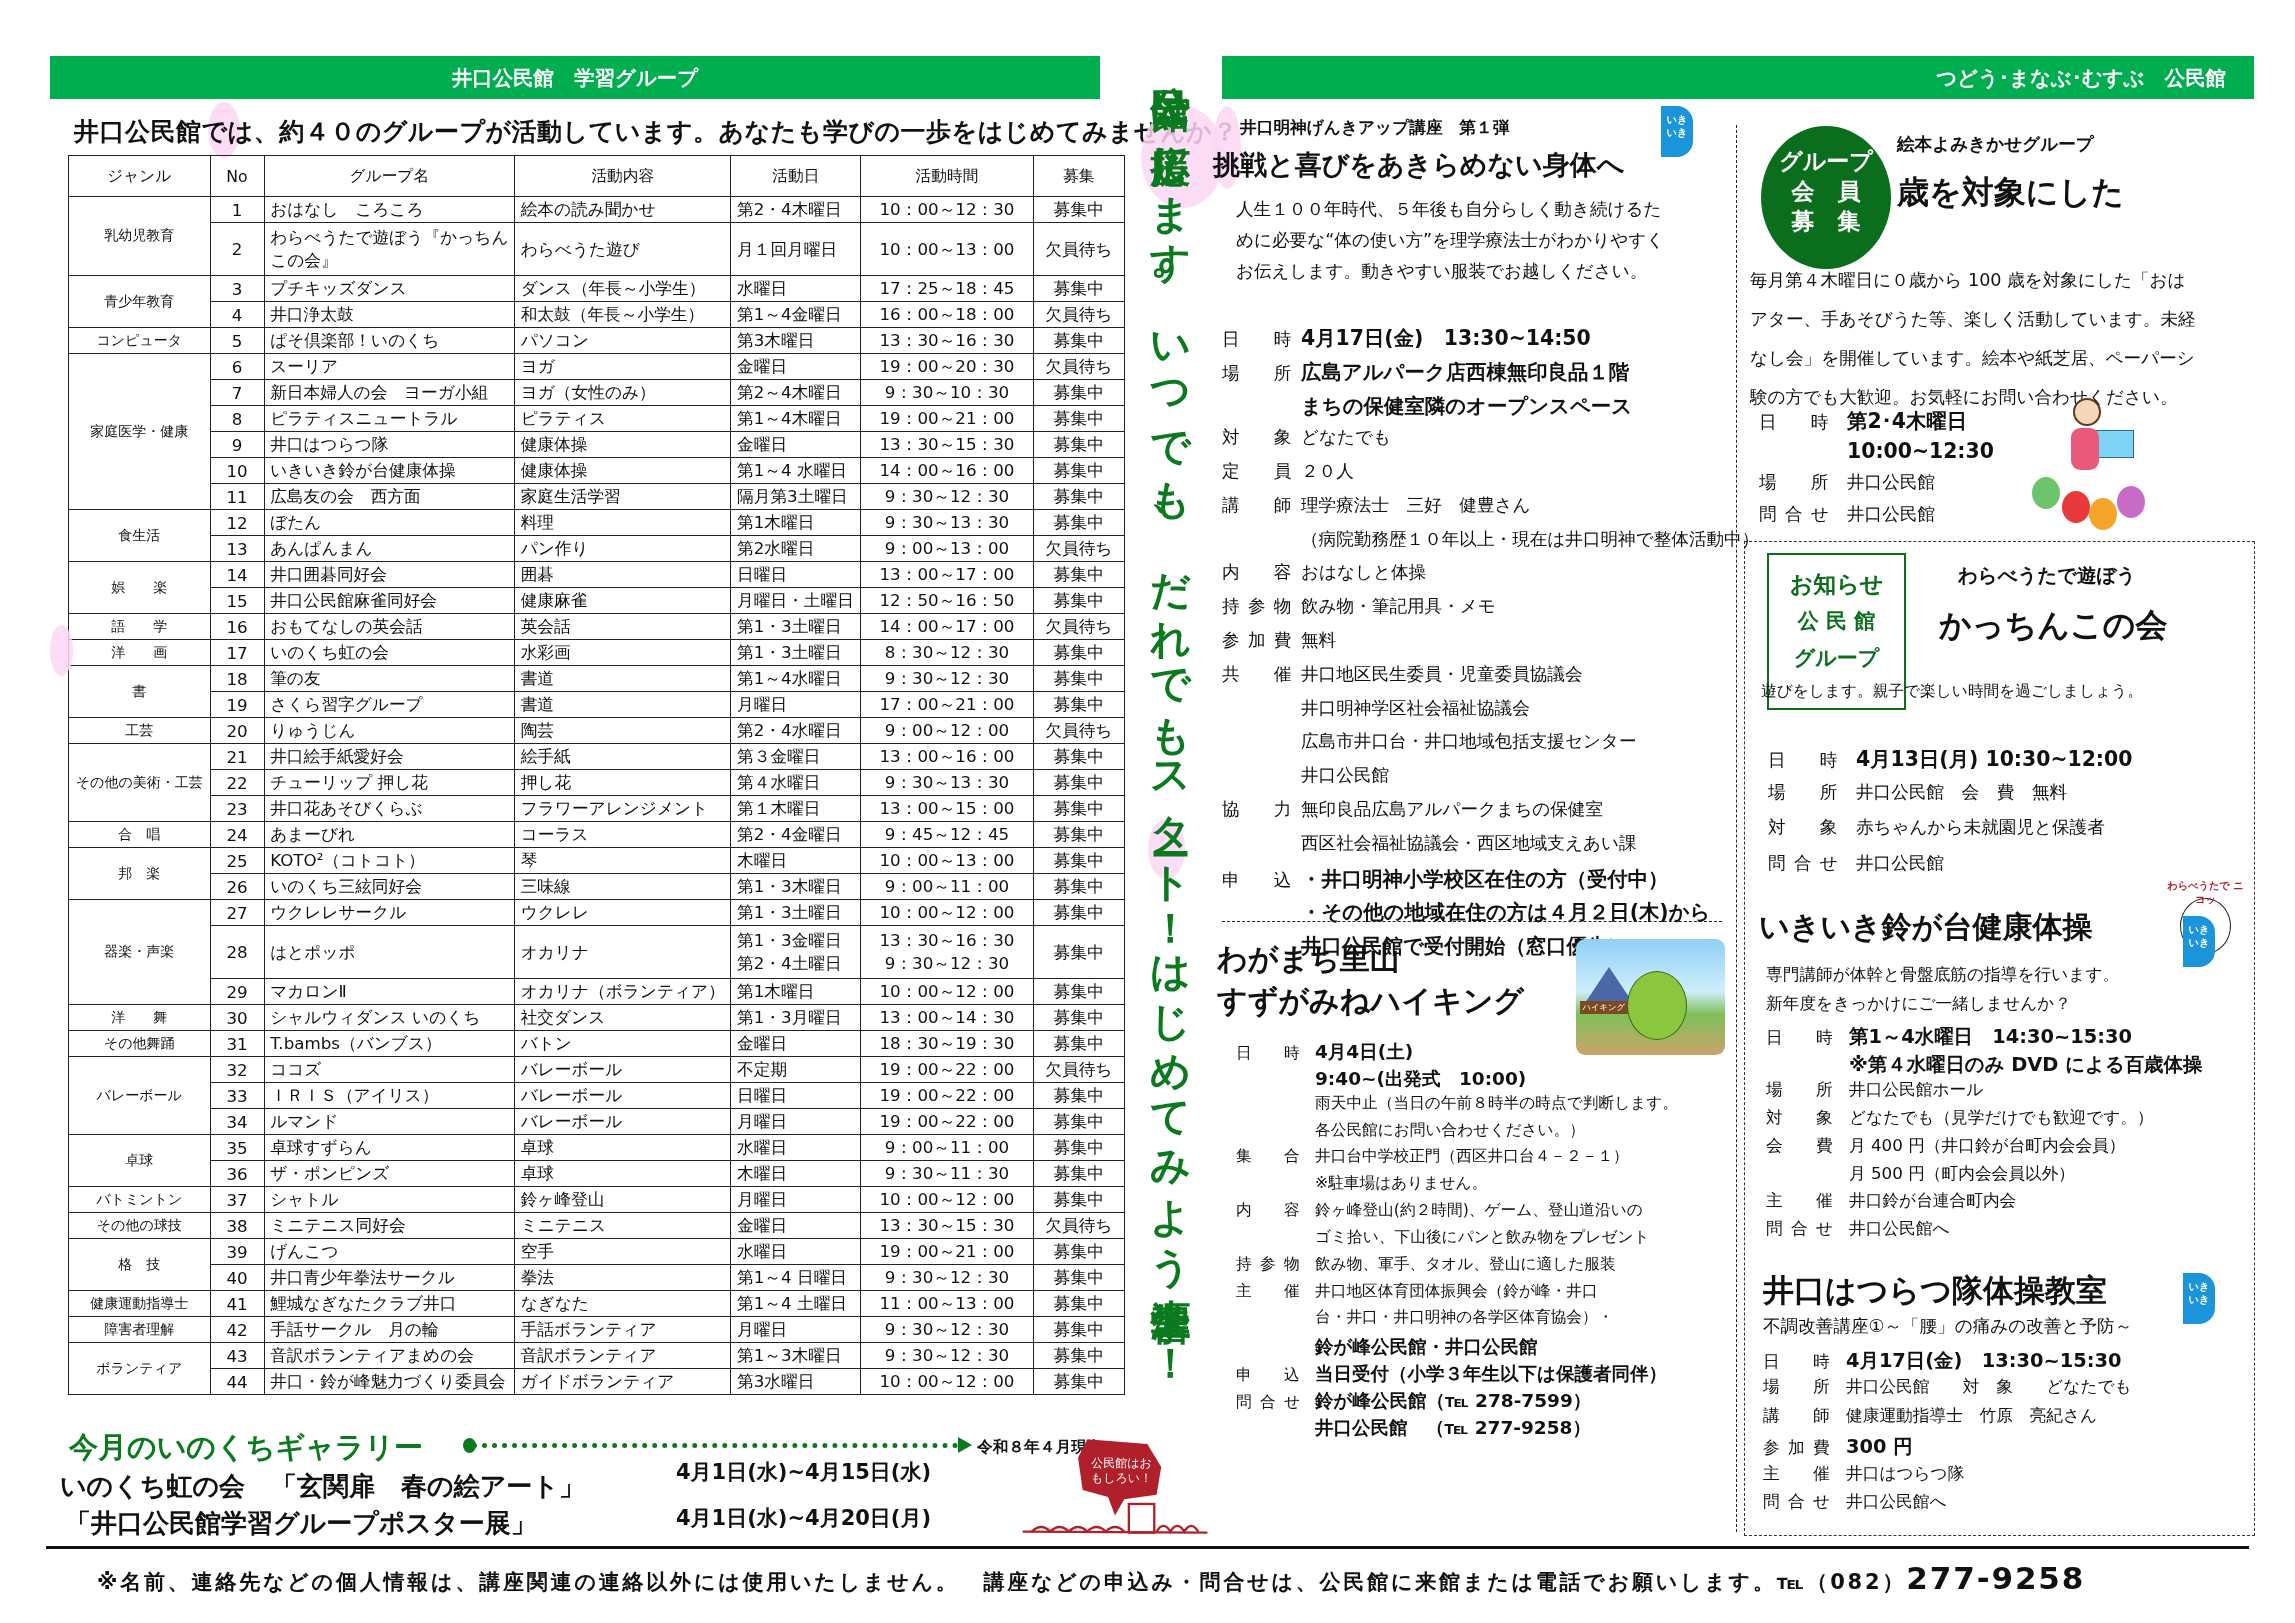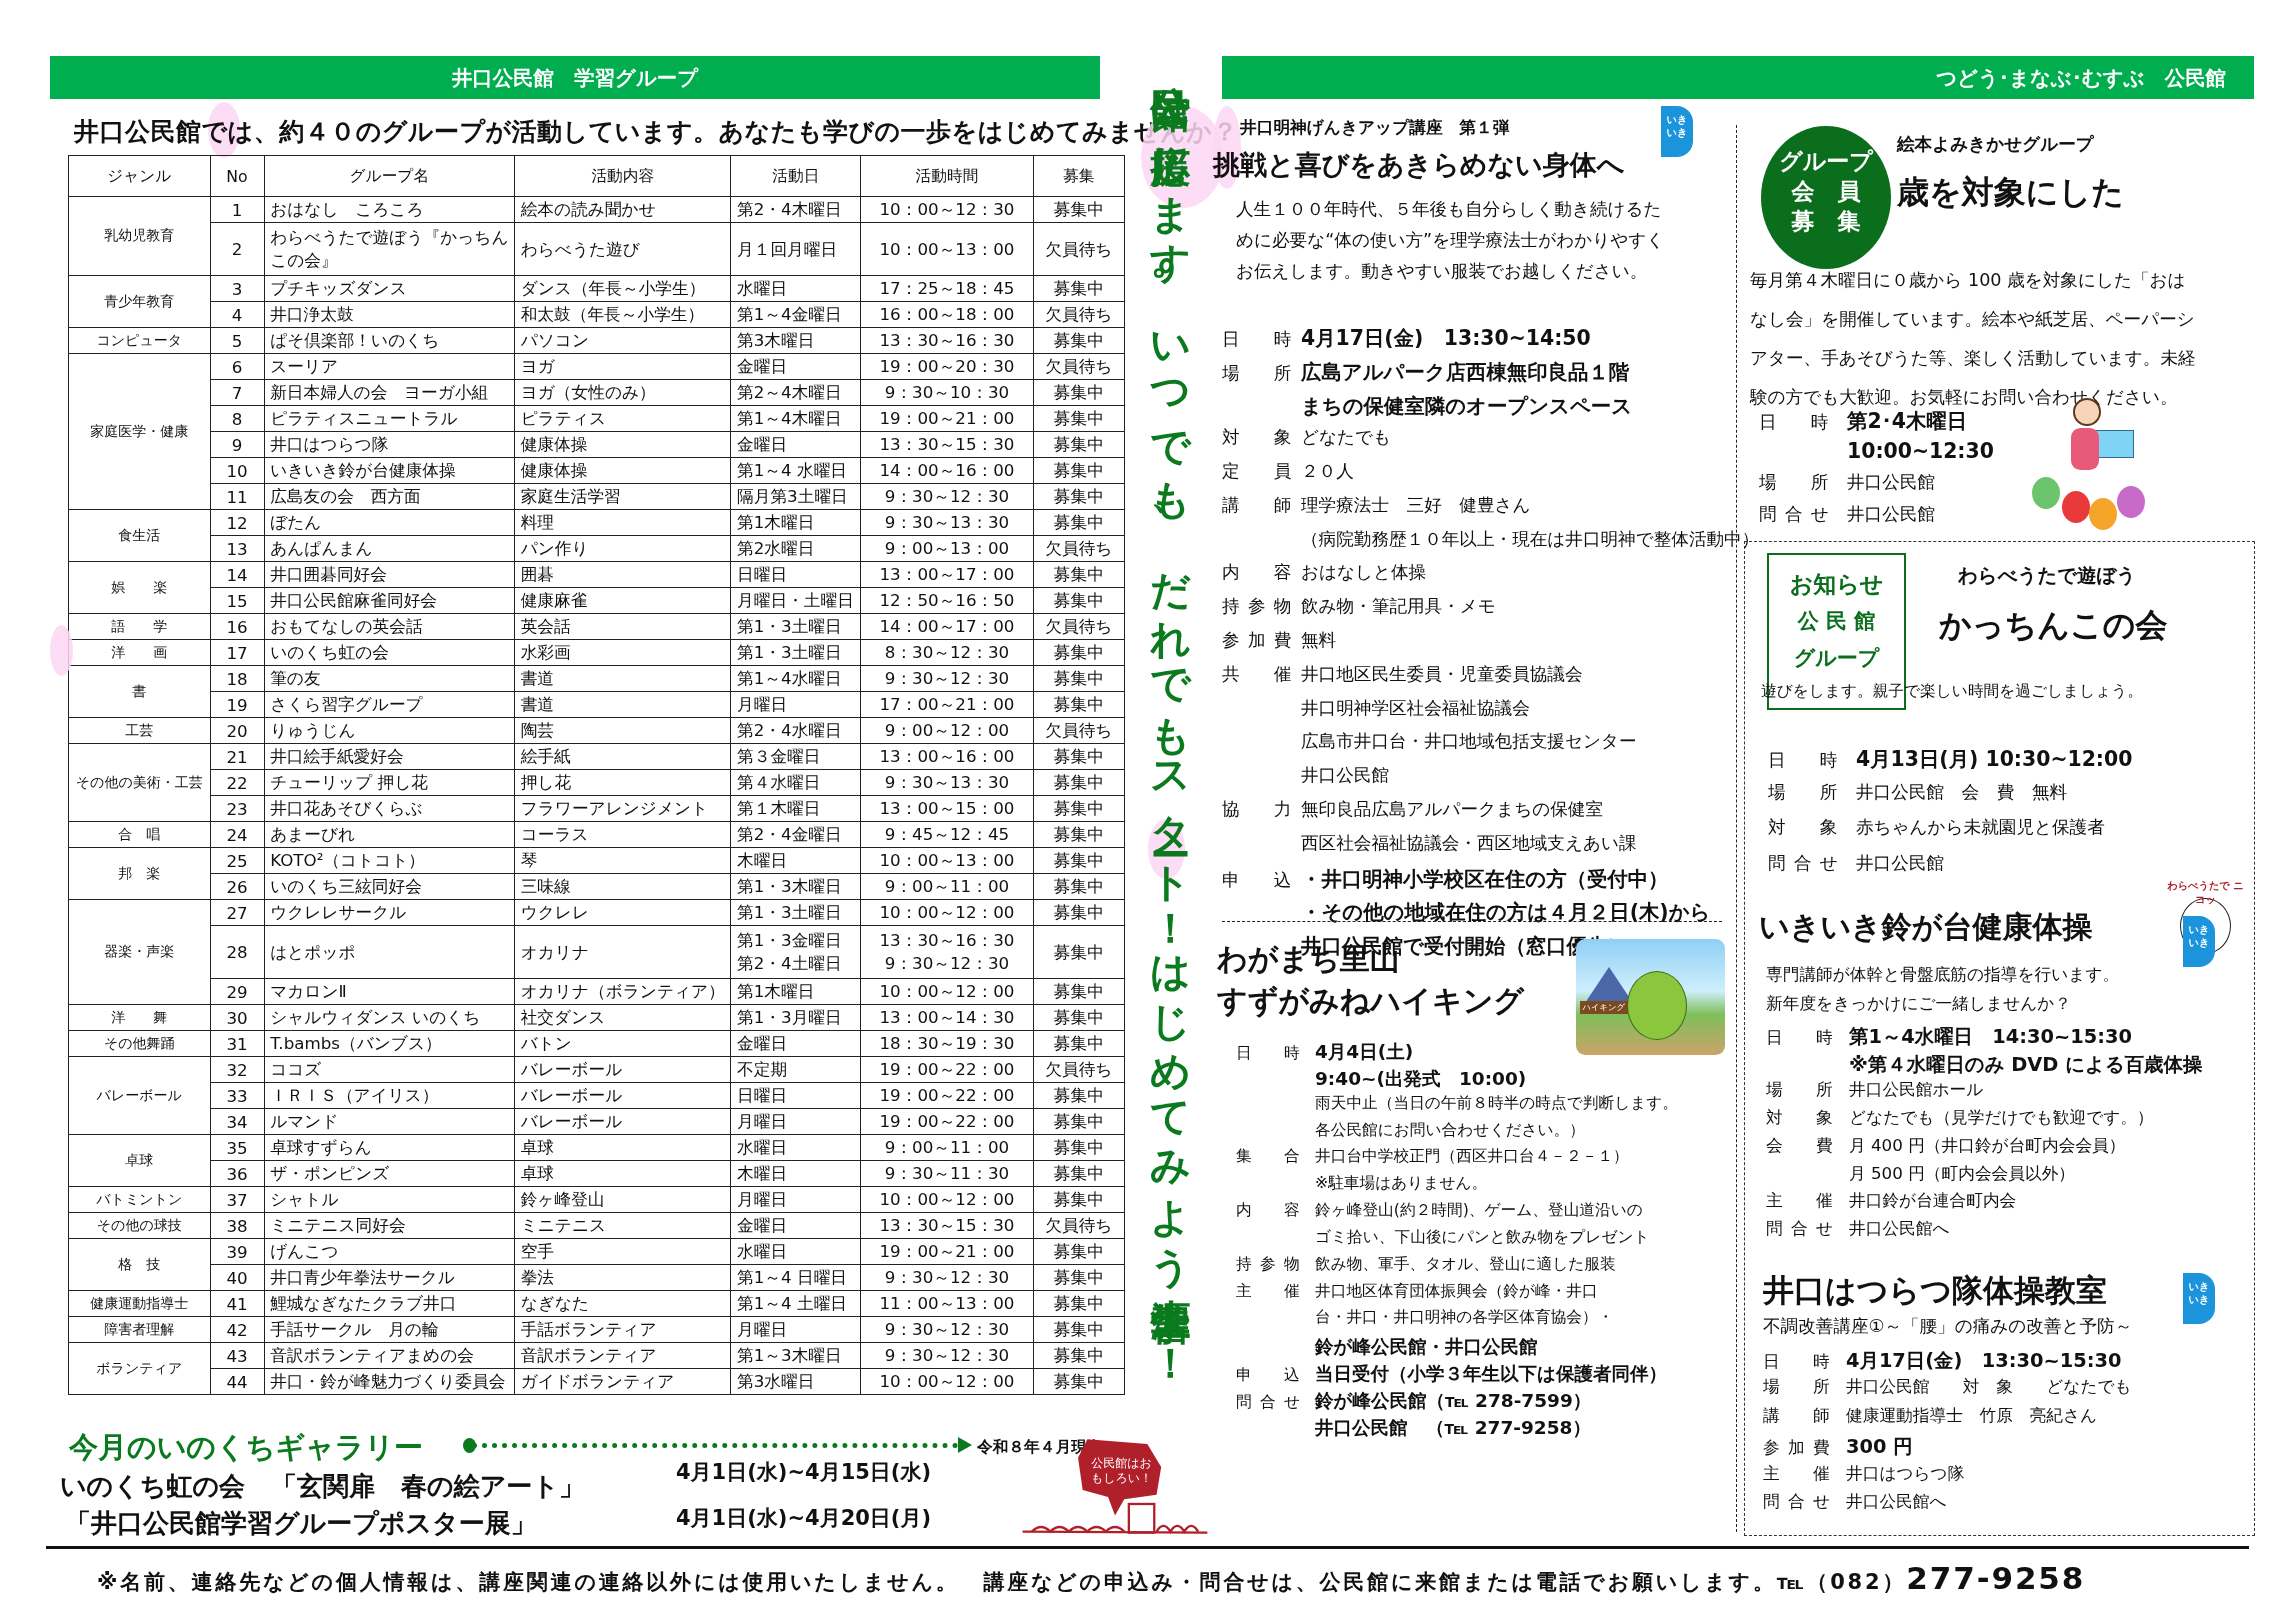--- a/index.html
+++ b/index.html
@@ -535,22 +535,22 @@
 
 <div class="circle">
   <div>グループ</div>
   <div>会　員</div>
   <div>募　集</div>
 </div>
 <div class="abs b" style="left:1897px;top:132px;font-size:17.6px;">絵本よみきかせグループ</div>
 <div class="h1" style="left:1897px;top:171px;font-size:32px;">歳を対象にした</div>
 <div class="abs" style="left:1750px;top:261px;font-size:17.6px;line-height:39px;">
   <div>毎月第４木曜日に０歳から 100 歳を対象にした「おは</div>
+  <div>アター、手あそびうた等、楽しく活動しています。未経</div>
   <div>なし会」を開催しています。絵本や紙芝居、ペーパーシ</div>
-  <div>アター、手あそびうた等、楽しく活動しています。未経</div>
   <div>験の方でも大歓迎。お気軽にお問い合わせください。</div>
 </div>
 <div id="ohanashi-fields">
     <div class="row" style="left: 1759px; top: 407px; font-size: 17.6px;"><span class="lbl" style="width: 88px;">日　時</span><span class="b" style="font-size: 20.4px;">第2･4木曜日</span></div>
     <div class="row" style="left: 1759px; top: 439px; font-size: 17.6px;"><span class="lbl" style="width: 88px;"></span><span class="b" style="font-size: 20.4px;">10:00~12:30</span></div>
     <div class="row" style="left: 1759px; top: 470px; font-size: 17.6px;"><span class="lbl" style="width: 88px;">場　所</span><span>井口公民館</span></div>
     <div class="row" style="left: 1759px; top: 502px; font-size: 17.6px;"><span class="lbl" style="width: 88px;">問合せ</span><span>井口公民館</span></div>
   </div>
 <div class="illus" style="left:2027px;top:398px;width:120px;height:134px;">
   <div class="abs" style="left:46px;top:0;width:28px;height:28px;border-radius:50%;background:#f6d5b8;border:2.8px solid #5b3a22;"></div>

